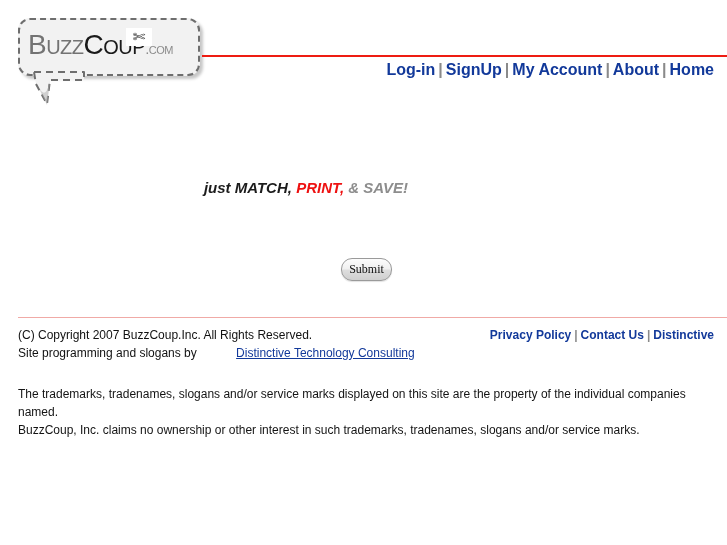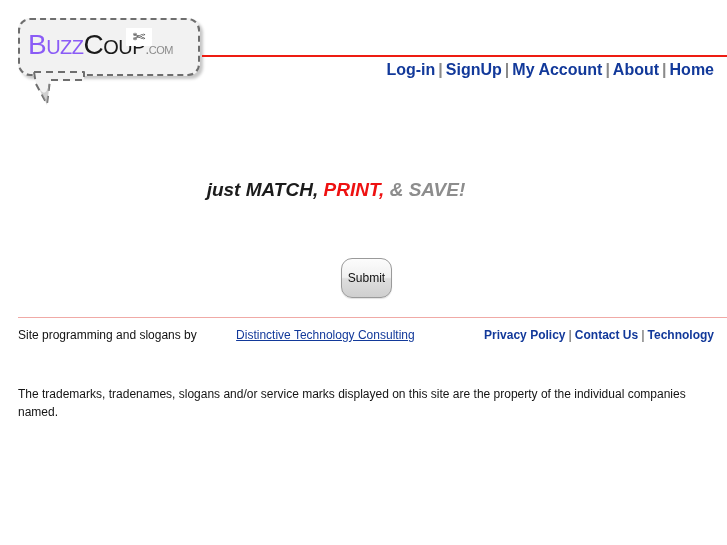--- a/index.html
+++ b/index.html
@@ -47,21 +47,21 @@
   }
   #logo-text {
     position: absolute;
     left: 10px;
     top: 11px;
     white-space: nowrap;
     font-family: "Liberation Sans", sans-serif;
     letter-spacing: -0.5px;
   }
   .lg-buzz {
-    color: #8b5cf6;
+    color: #737373;
     font-size: 28px;
     font-variant: small-caps;
     font-weight: 400;
   }
   .lg-coup {
     color: #1a1a1a;
     font-size: 28px;
     font-variant: small-caps;
     font-weight: 400;
   }
@@ -125,39 +125,38 @@
     padding: 0 3px;
   }
 
   
   #tagline {
     position: absolute;
     left: 0;
     top: 179px;
     width: 612px;
     text-align: center;
-    font-size: 19px;
+    font-size: 15px;
     font-weight: bold;
     font-style: italic;
     white-space: nowrap;
-    padding-left: 30px;
   }
   .tg-match { color: #1c1c1c; }
   .tg-print { color: #ee1111; }
   .tg-save  { color: #8d8d8d; }
 
   #submit-button {
     position: absolute;
     left: 341px;
     top: 258px;
     width: 51px;
-    height: 40px;
+    height: 23px;
     box-sizing: border-box;
     padding: 0;
-    font-family: Liberation Sans, sans-serif;
+    font-family: Liberation Serif, serif;
     font-size: 12px;
     color: #101010;
     text-align: center;
     line-height: 21px;
     border: 1px solid #9a9a9a;
     border-radius: 11px;
     background: linear-gradient(to bottom, #fcfcfc 0%, #f0f0f0 48%, #dedede 52%, #cfcfcf 100%);
     box-shadow: 0 1px 1px rgba(0,0,0,0.12);
     cursor: pointer;
   }
@@ -246,22 +245,24 @@
   <span class="tg-match">just MATCH,</span>
   <span class="tg-print">PRINT,</span>
   <span class="tg-save">&amp; SAVE!</span>
 </div>
 
 <button id="submit-button">Submit</button>
 
 <div id="footer-rule"></div>
 
 <div id="copyright-block">
+  <div>(C) Copyright 2007 BuzzCoup.Inc. All Rights Reserved.</div>
   <div><span>Site programming and slogans by </span><a href="#">Distinctive Technology Consulting</a></div>
 </div>
 
 <div id="footer-links">
-  <a href="#">Privacy Policy</a><span class="sep">|</span><a href="#">Contact Us</a><span class="sep">|</span><a href="#">Technology</a>
+  <a href="#">Privacy Policy</a><span class="sep">|</span><a href="#">Contact Us</a><span class="sep">|</span><a href="#">Distinctive</a>
 </div>
 
 <div id="disclaimer">
   <div>The trademarks, tradenames, slogans and/or service marks displayed on this site are the property of the individual companies named.</div>
+  <div>BuzzCoup, Inc. claims no ownership or other interest in such trademarks, tradenames, slogans and/or service marks.</div>
 </div>
 
 </body></html>

